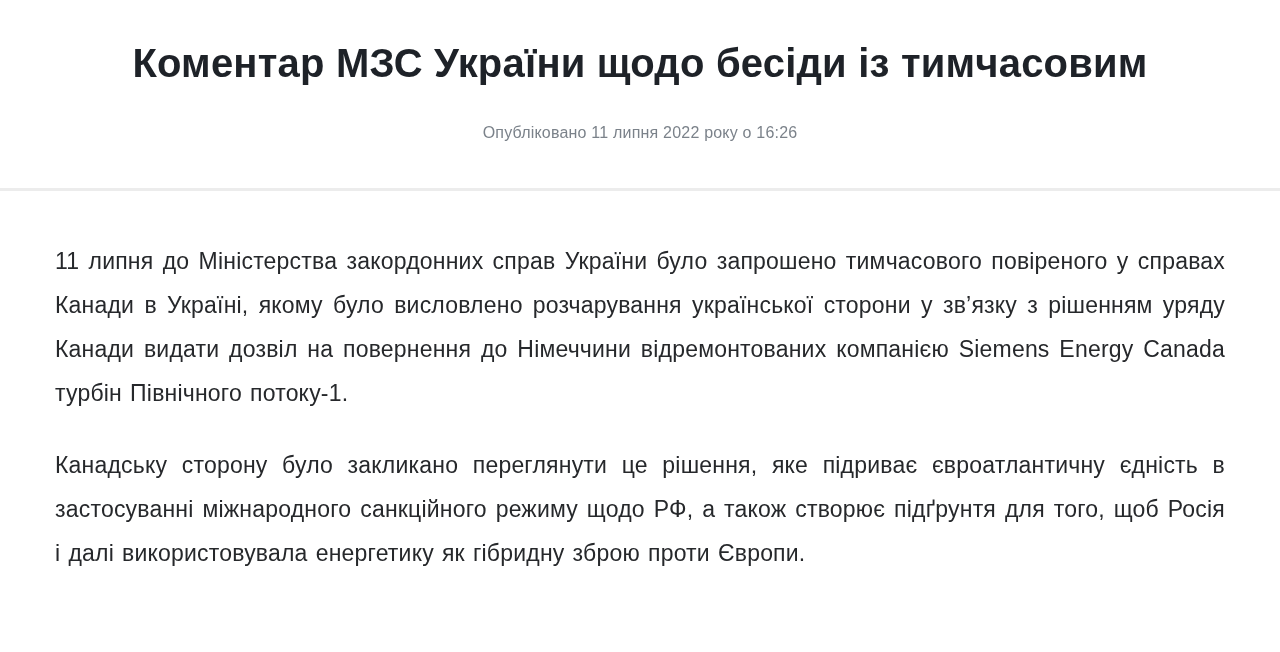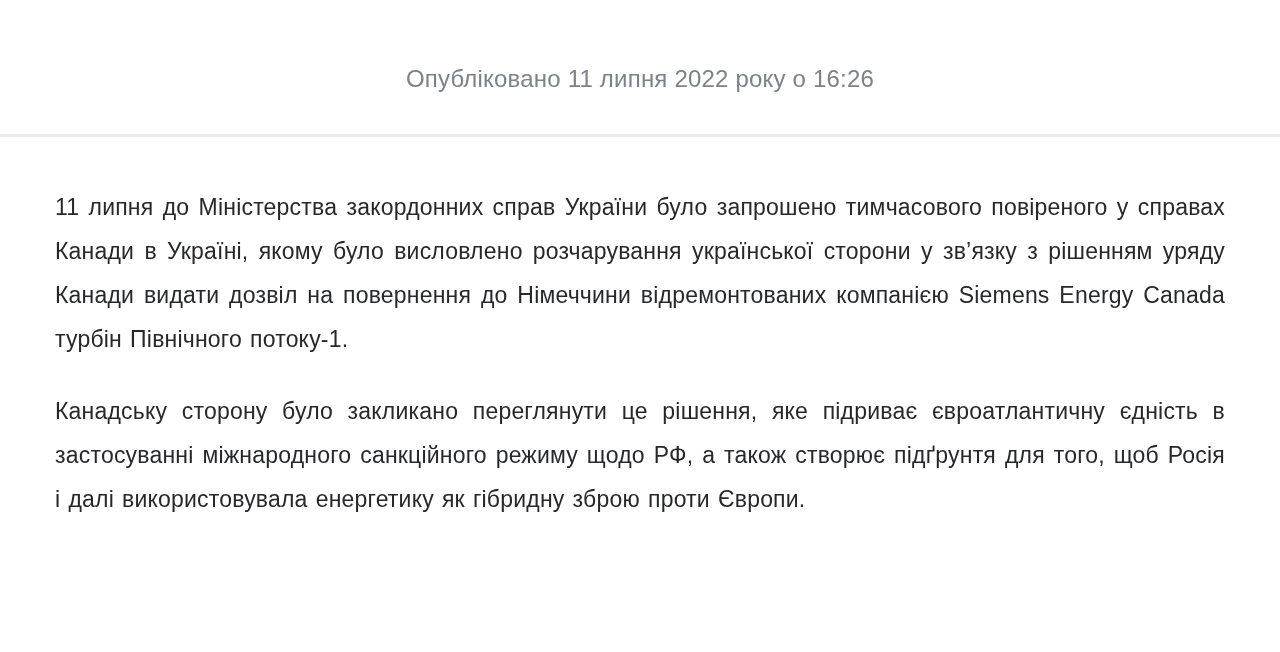--- a/index.html
+++ b/index.html
@@ -29,21 +29,21 @@
     letter-spacing: 0.2px;
   }
   .title-line {
     display: block;
     white-space: nowrap;
   }
   .publish-date {
     margin: 0;
     margin-top: 30px;
     color: #7b828a;
-    font-size: 24px;
+    font-size: 16px;
     line-height: 26px;
     font-weight: normal;
     letter-spacing: 0.2px;
   }
   .header-divider {
     border: none;
     height: 3px;
     background: #ececec;
     margin: 0;
     margin-top: 42px;
@@ -63,20 +63,21 @@
     word-spacing: 1.5px;
   }
 </style>
 </head>
 <body>
 
 <article class="article">
 
   <header class="article-header">
     <h1 class="page-title">
+      <span class="title-line">Коментар МЗС України щодо бесіди із тимчасовим</span>
     </h1>
     <p class="publish-date">Опубліковано 11 липня 2022 року о 16:26</p>
   </header>
 
   <hr class="header-divider">
 
   <main class="article-body">
     <p class="body-paragraph">11 липня до Міністерства закордонних справ України було запрошено тимчасового повіреного у справах Канади в Україні, якому було висловлено розчарування української сторони у зв’язку з рішенням уряду Канади видати дозвіл на повернення до Німеччини відремонтованих компанією Siemens Energy Canada турбін Північного потоку-1.</p>
     <p class="body-paragraph">Канадську сторону було закликано переглянути це рішення, яке підриває євроатлантичну єдність в застосуванні міжнародного санкційного режиму щодо РФ, а також створює підґрунтя для того, щоб Росія і далі використовувала енергетику як гібридну зброю проти Європи.</p>
   </main>

